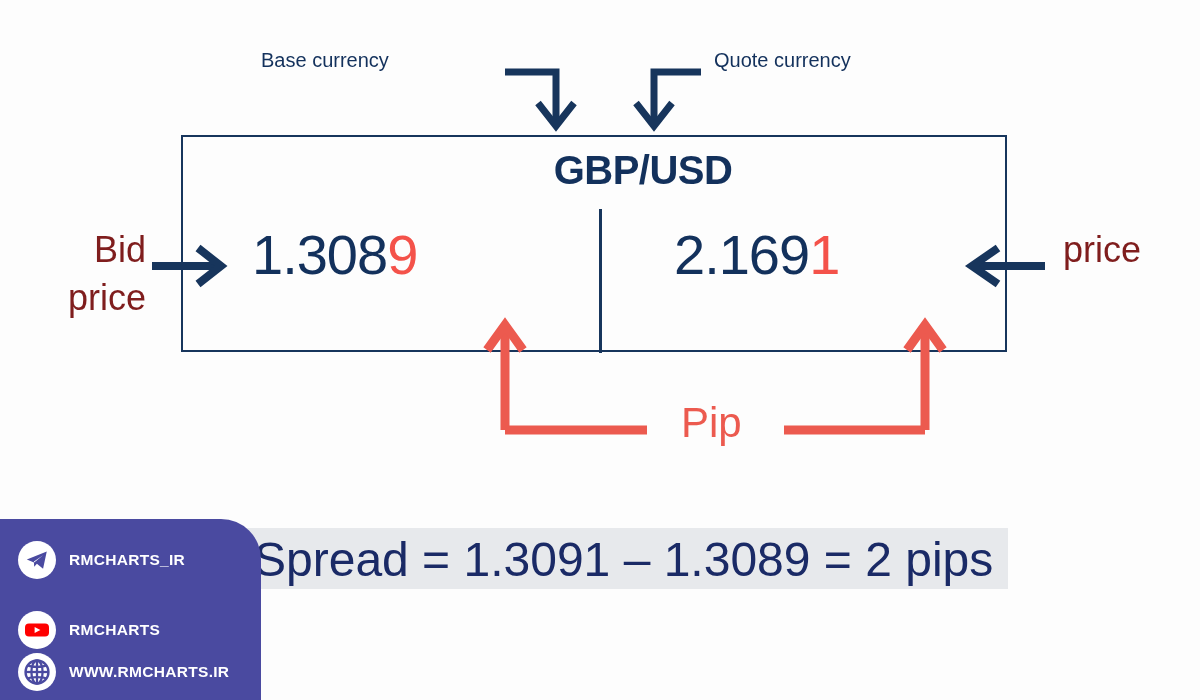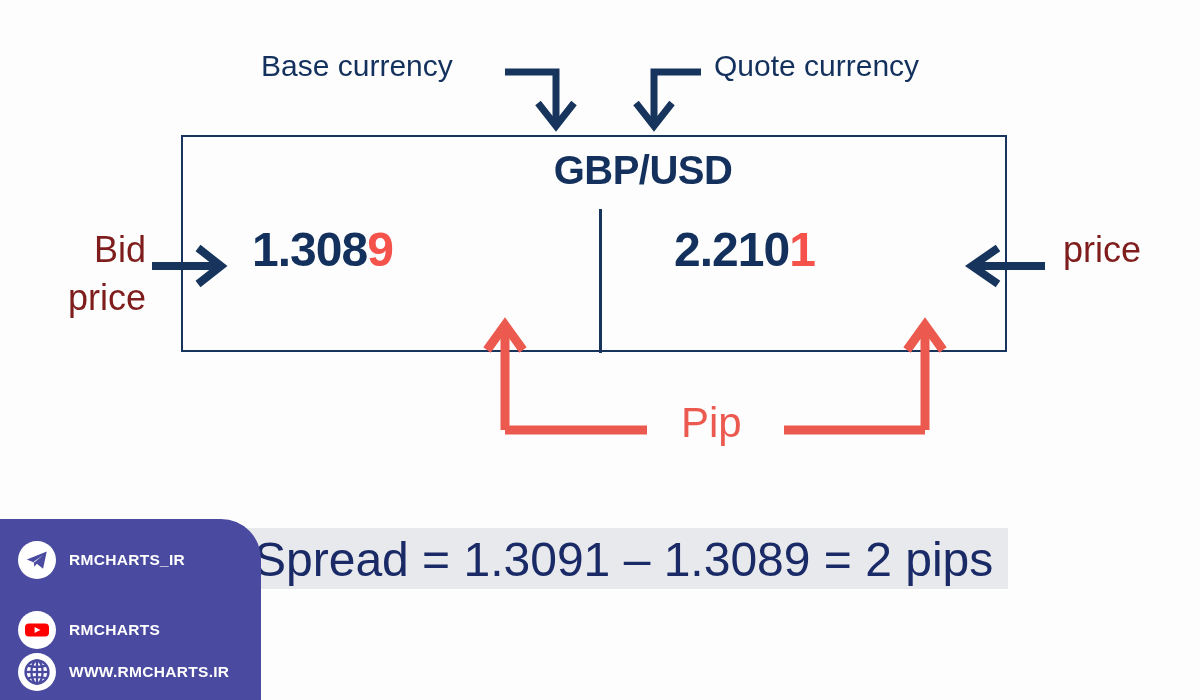--- a/index.html
+++ b/index.html
@@ -46,22 +46,22 @@
     top: 209px;
     width: 3px;
     height: 144px;
     background: #17355c;
     z-index: 5;
   }
 
   .price {
     position: absolute;
     top: 222px;
-    font-size: 48px;
-    font-weight: bold;
+    font-size: 56px;
+    font-weight: normal;
     color: #13315c;
     letter-spacing: -1px;
     white-space: nowrap;
     z-index: 6;
   }
   #bid-price { left: 252px; }
   #ask-price { left: 674px; }
   .pip-digit { color: #f4524a; }
 
   
@@ -71,21 +71,21 @@
     color: #7f1d1d;
     line-height: 1.32;
     z-index: 6;
   }
   #bid-label { left: 34px; top: 226px; text-align: right; width: 112px; }
   #ask-label { left: 1063px; top: 226px; text-align: left; width: 130px; }
 
   
   .top-label {
     position: absolute;
-    font-size: 30px;
+    font-size: 20px;
     color: #13315c;
     white-space: nowrap;
     z-index: 6;
   }
   #base-label { left: 261px; top: 49px; }
   #quote-label { left: 714px; top: 49px; }
 
   
   #arrows-svg {
     position: absolute;
@@ -169,21 +169,21 @@
 
 <div id="stage">
 
   <div id="quote-box"></div>
   <div id="divider"></div>
 
   <div id="pair-title">GBP/USD</div>
 
   <div id="bid-price" class="price"><span>1.308</span><span class="pip-digit">9</span></div>
 
-  <div id="ask-price" class="price"><span>2.210</span><span class="pip-digit">1</span></div>
+  <div id="ask-price" class="price"><span>2.169</span><span class="pip-digit">1</span></div>
 
   <div id="bid-label" class="side-label">
     <div>Bid</div>
     <div>price</div>
   </div>
   <div id="ask-label" class="side-label">
     <div>price</div>
   </div>
 
   <div id="base-label" class="top-label">Base currency</div>

